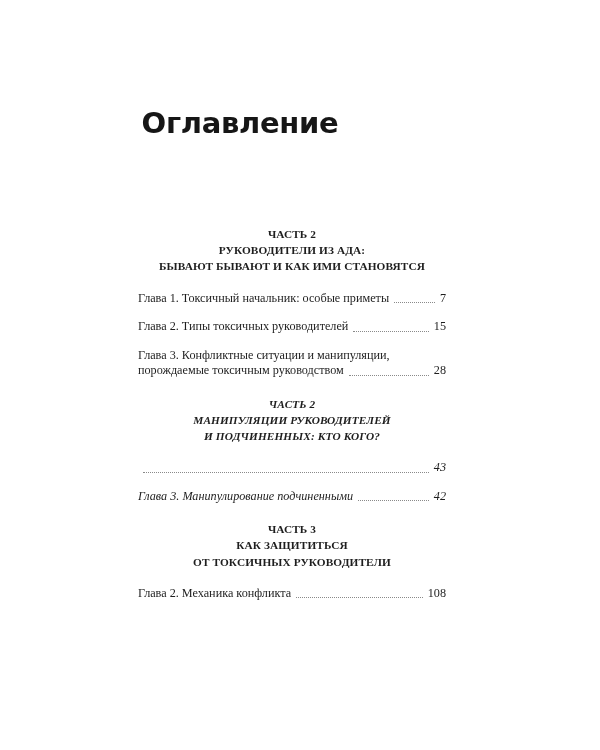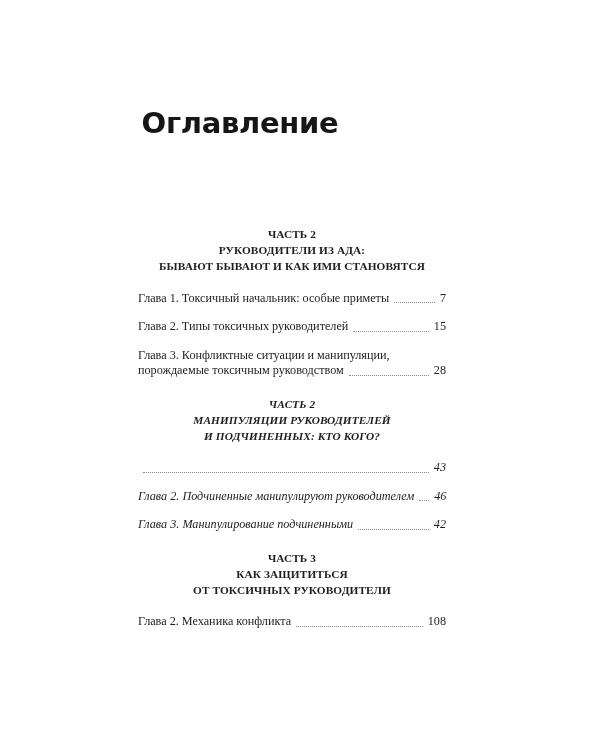--- a/index.html
+++ b/index.html
@@ -115,27 +115,20 @@
     </div>
     <div class="entries">
       <div class="entry">
         <div class="entry-line">
           <span class="leader"></span>
           <span class="page-num">43</span>
         </div>
       </div>
       <div class="entry">
         <div class="entry-line">
-          <span>Глава 2. Подчиненные манипулируют руководителем</span>
-          <span class="leader"></span>
-          <span class="page-num">46</span>
-        </div>
-      </div>
-      <div class="entry">
-        <div class="entry-line">
           <span>Глава 3. Манипулирование подчиненными</span>
           <span class="leader"></span>
           <span class="page-num">42</span>
         </div>
       </div>
     </div>
   </div>
 
   <div class="part" id="part-3">
     <div class="part-header">

